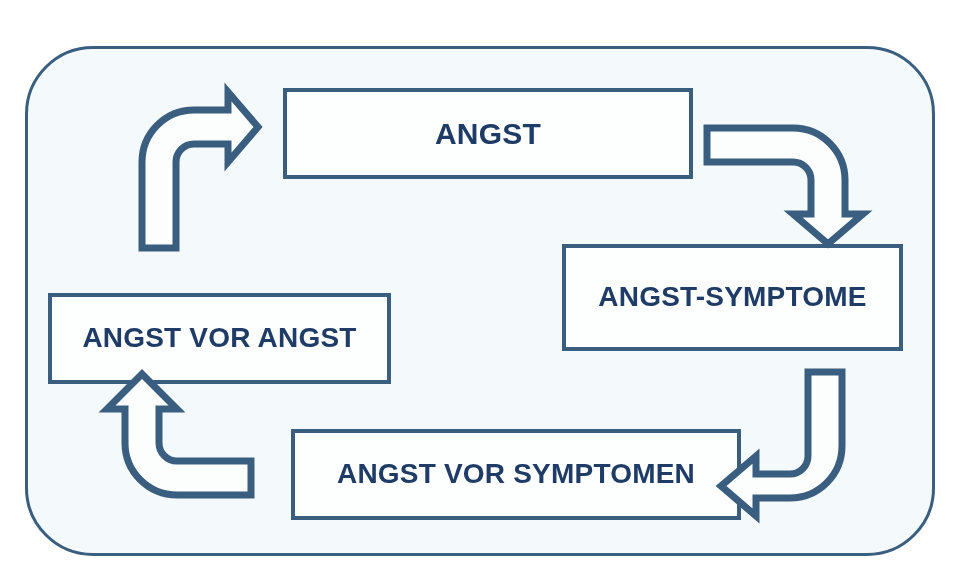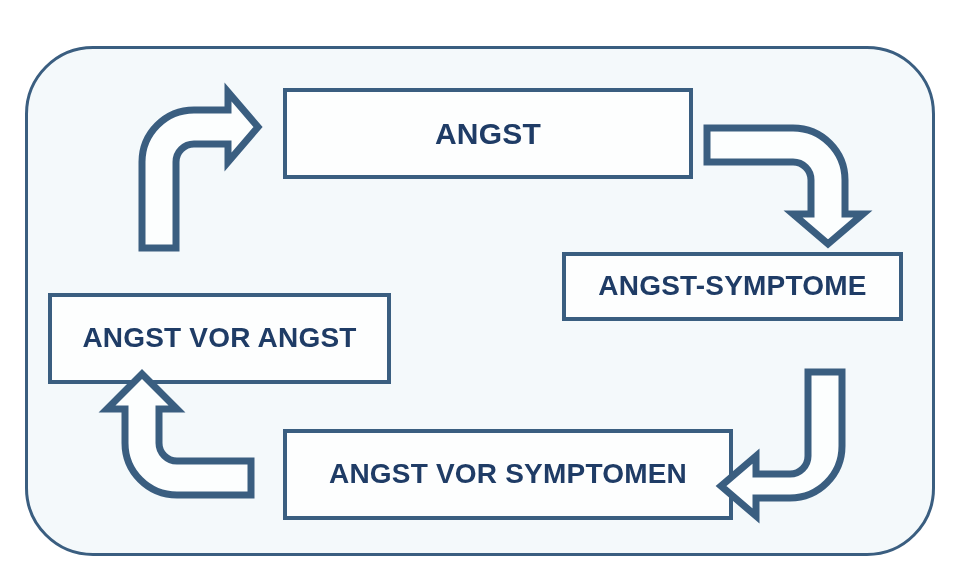--- a/index.html
+++ b/index.html
@@ -69,29 +69,29 @@
     top: 262px;
     width: 343px;
     height: 91px;
     margin-top: 31px;
   }
   .box-left .box-label { font-size: 28px; }
 
   
   .box-right {
     left: 562px;
-    top: 252px;
+    top: 244px;
     width: 341px;
-    height: 69px;
+    height: 107px;
   }
   .box-right .box-label { font-size: 28px; }
 
   
   .box-bottom {
-    left: 283px;
+    left: 291px;
     top: 429px;
     width: 450px;
     height: 91px;
   }
   .box-bottom .box-label { font-size: 28px; }
 
   
   .arrow {
     position: absolute;
   }

